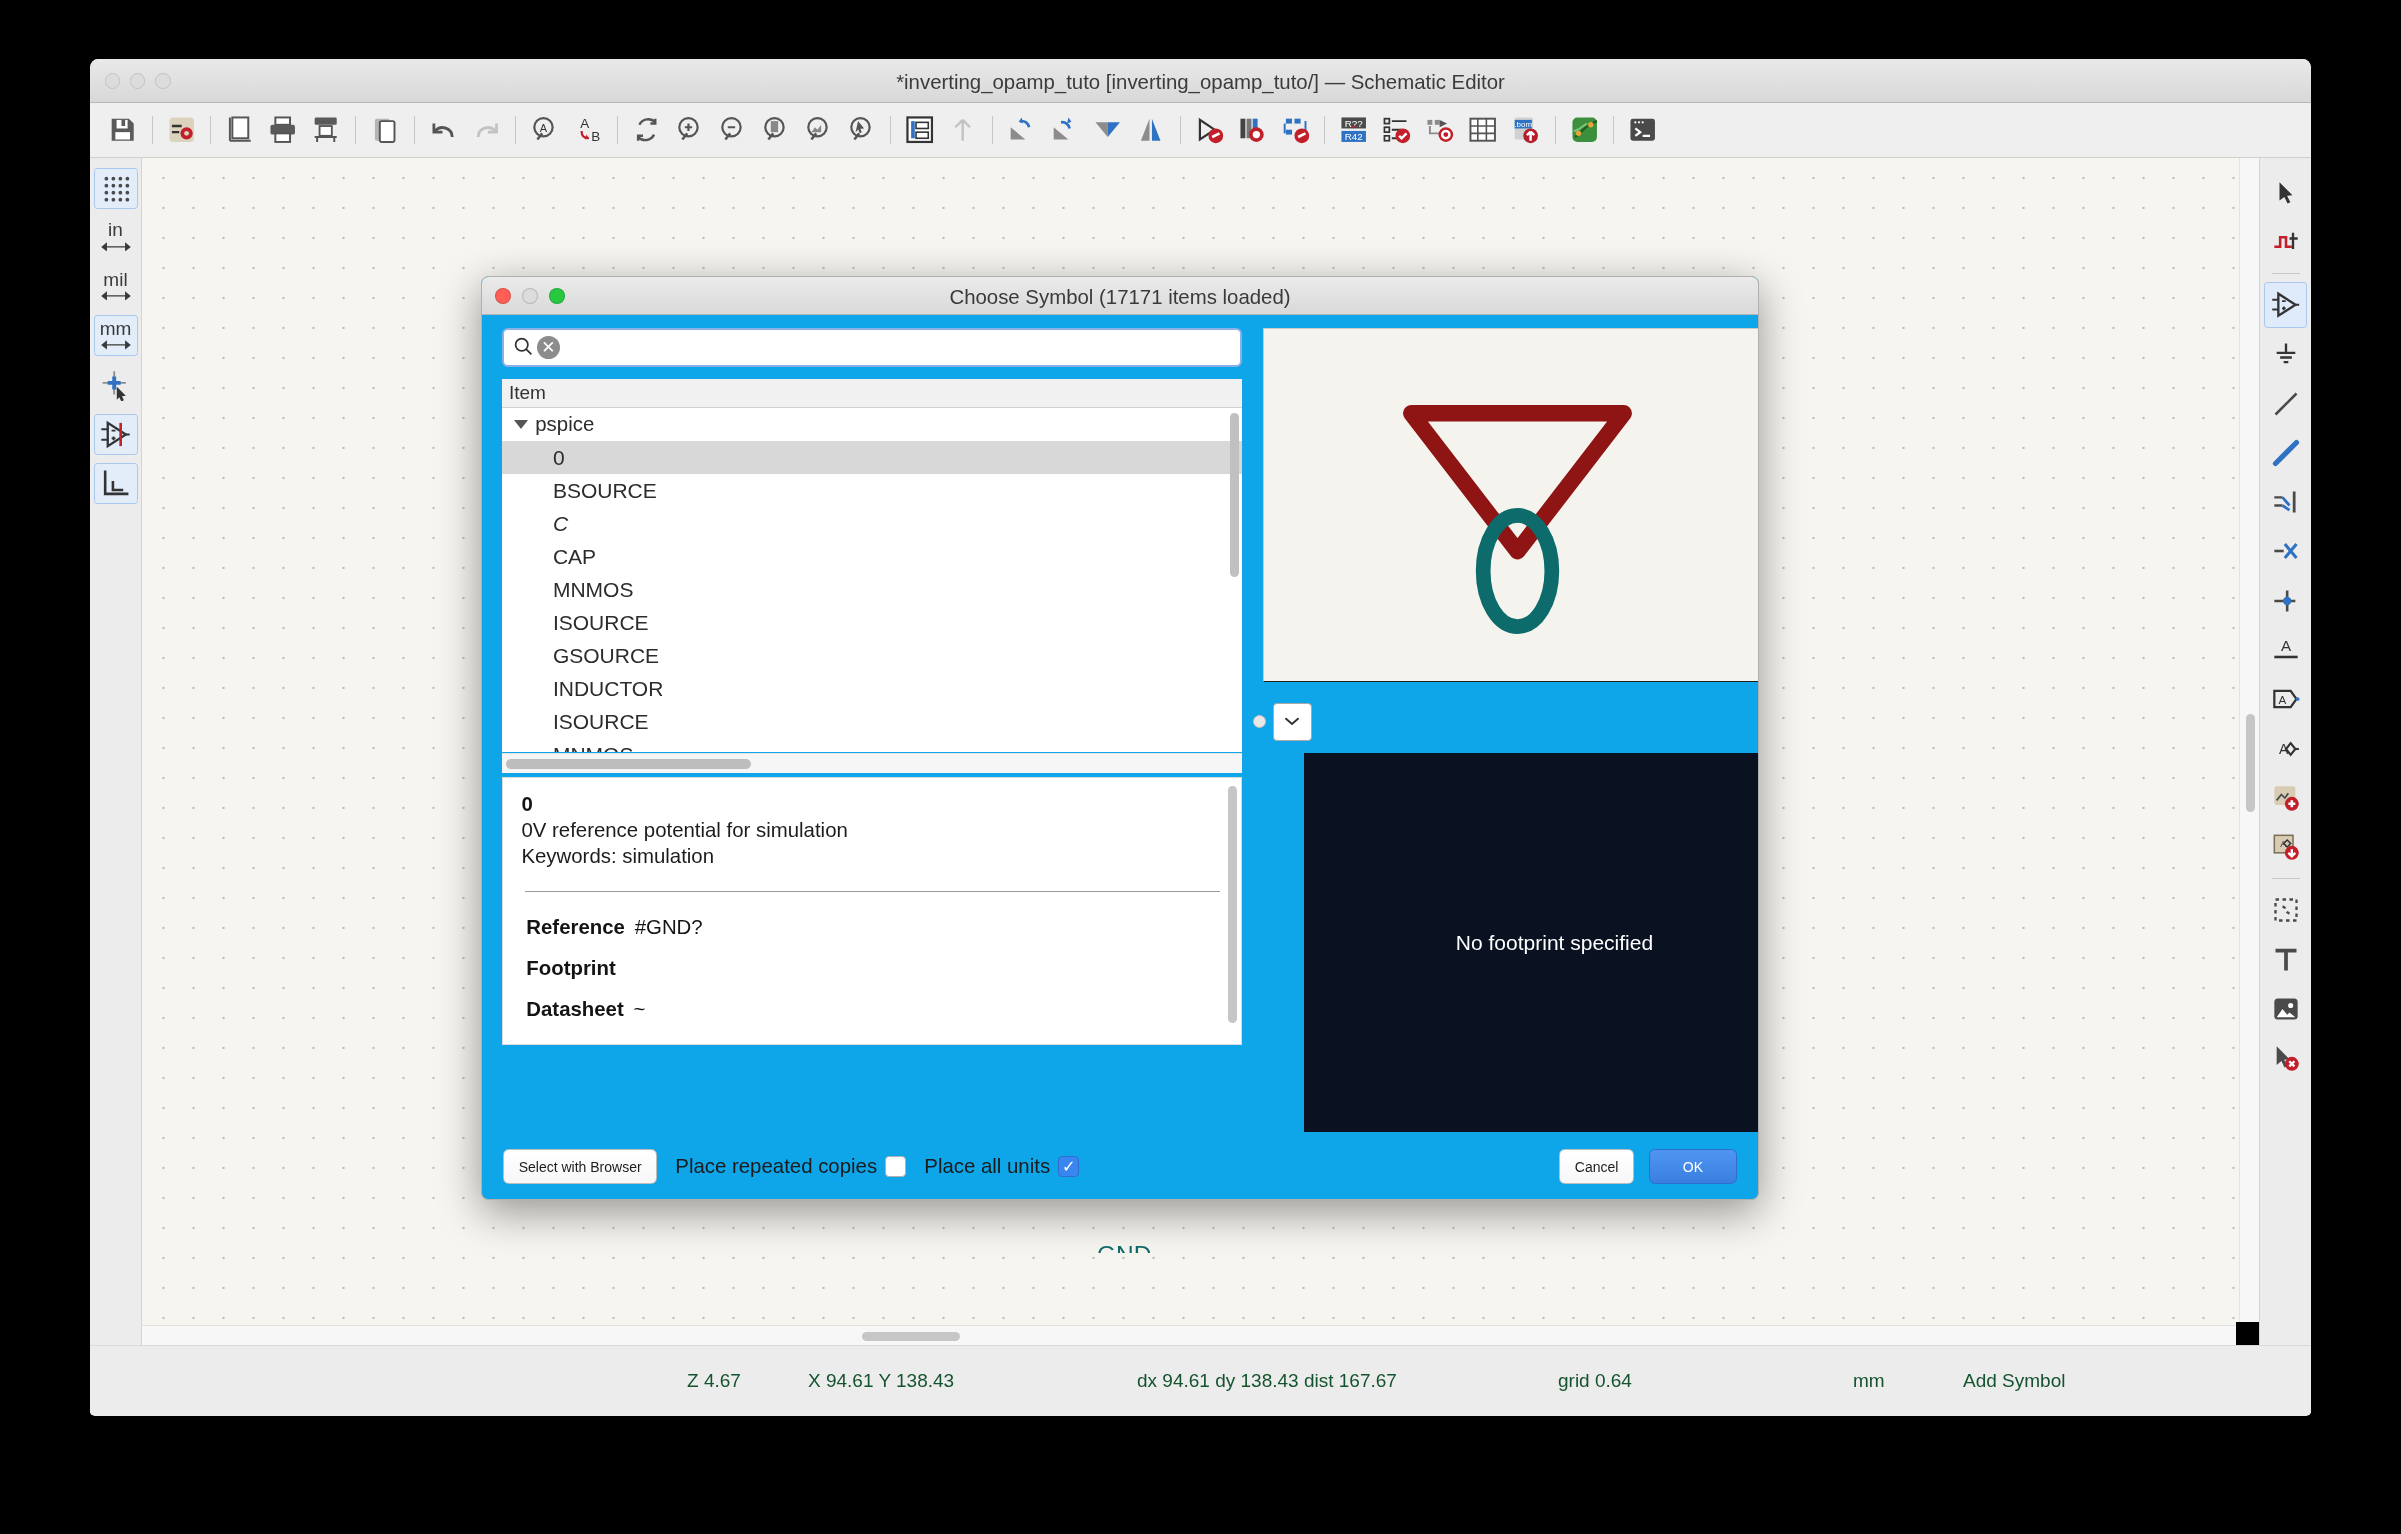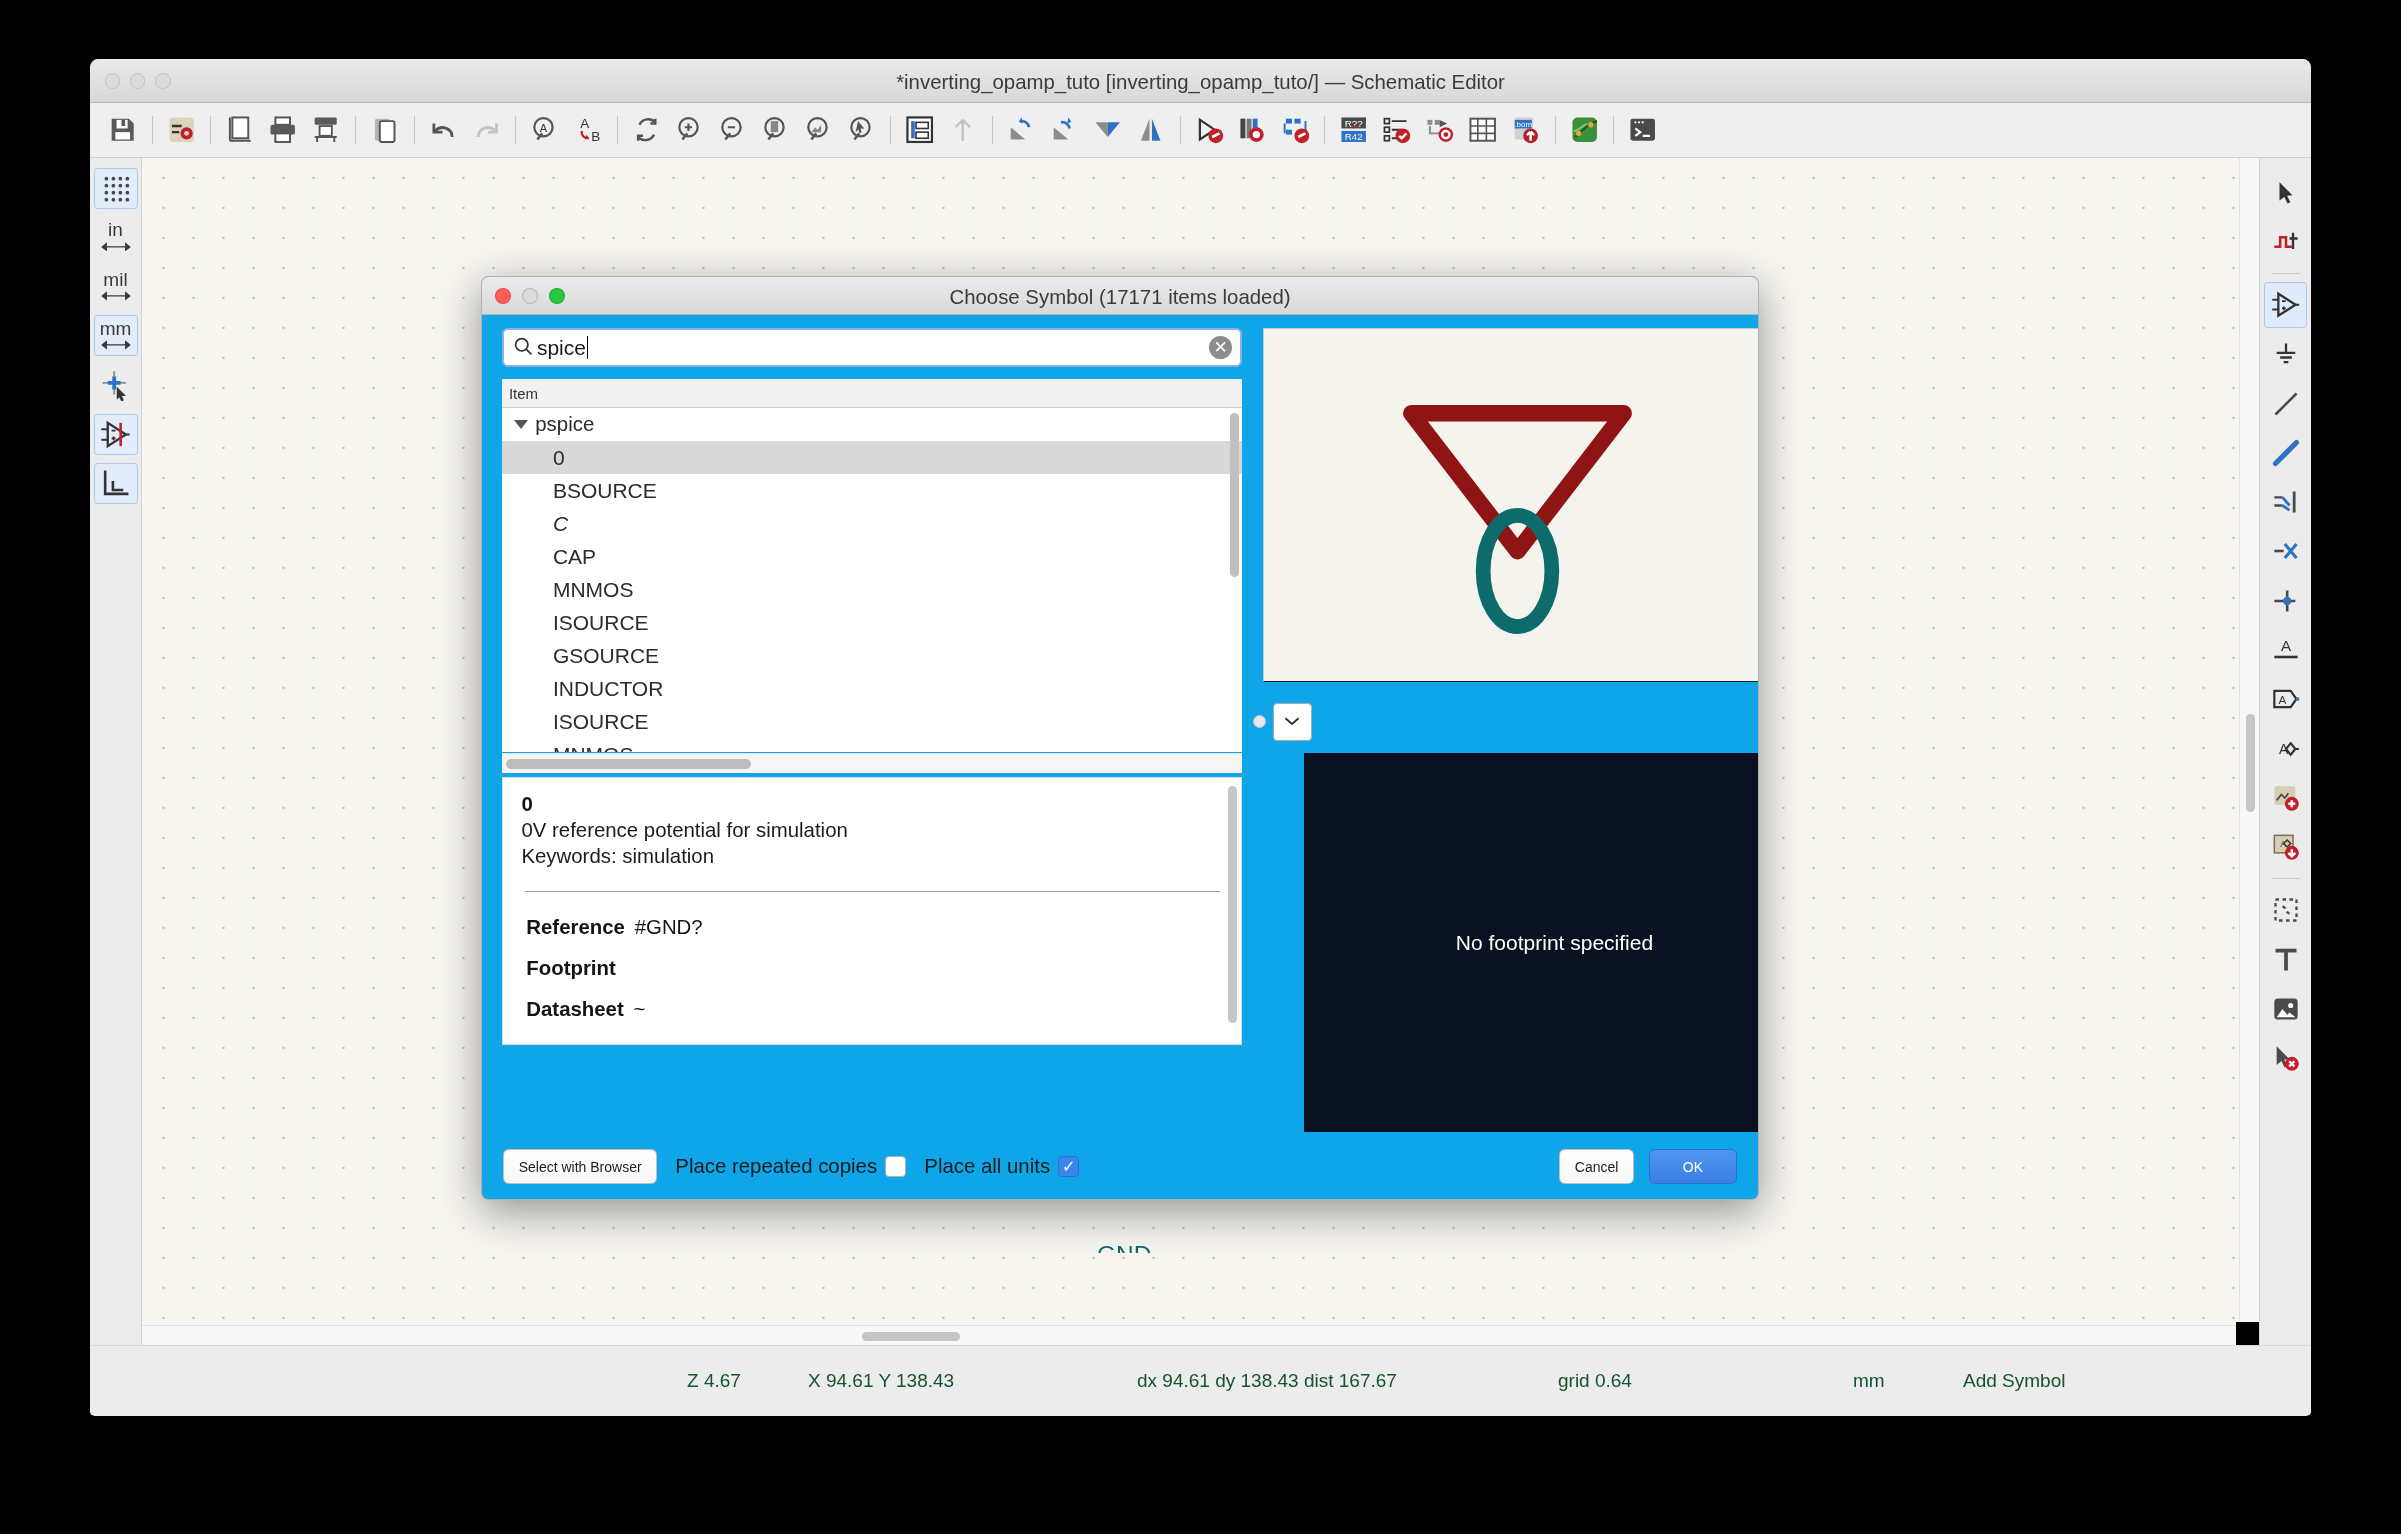--- a/index.html
+++ b/index.html
@@ -223,21 +223,21 @@
   }
 
   
   .tree-header {
     position: absolute; left: 20.4px; top: 64px;
     width: 740px; height: 29.4px;
     background: #f1f1f1;
     border-bottom: 0.8px solid #d0d0d0;
     display: flex; align-items: center;
     padding-left: 6.5px;
-    font-size: 15px; color: #333;
+    font-size: 19px; color: #333;
   }
   .tree-panel {
     position: absolute; left: 20.4px; top: 93px;
     width: 740px; height: 344px;
     background: #fff;
     overflow: hidden;
   }
   .tree-row {
     height: 33px; display: flex; align-items: center;
     font-size: 21px; color: #2c2c2c;
@@ -854,21 +854,20 @@
 
   <div class="dlg-content">
 
     <div class="search-box">
       <span class="search-icon">
         <svg width="21" height="21" viewBox="0 0 24 24">
             <circle cx="10" cy="10" r="7" fill="none" stroke="#333" stroke-width="2"></circle>
             <path d="M15 15l6 6" stroke="#333" stroke-width="2"></path>
           </svg>
       </span>
-      <span class="search-value"><span>spice</span><span class="search-caret"></span></span>
       <span class="clear-btn">✕</span>
     </div>
 
     <div class="tree-header">
       <span>Item</span>
     </div>
 
     <div class="tree-panel">
       <div class="tree-row group">
         <span class="twisty"></span>

